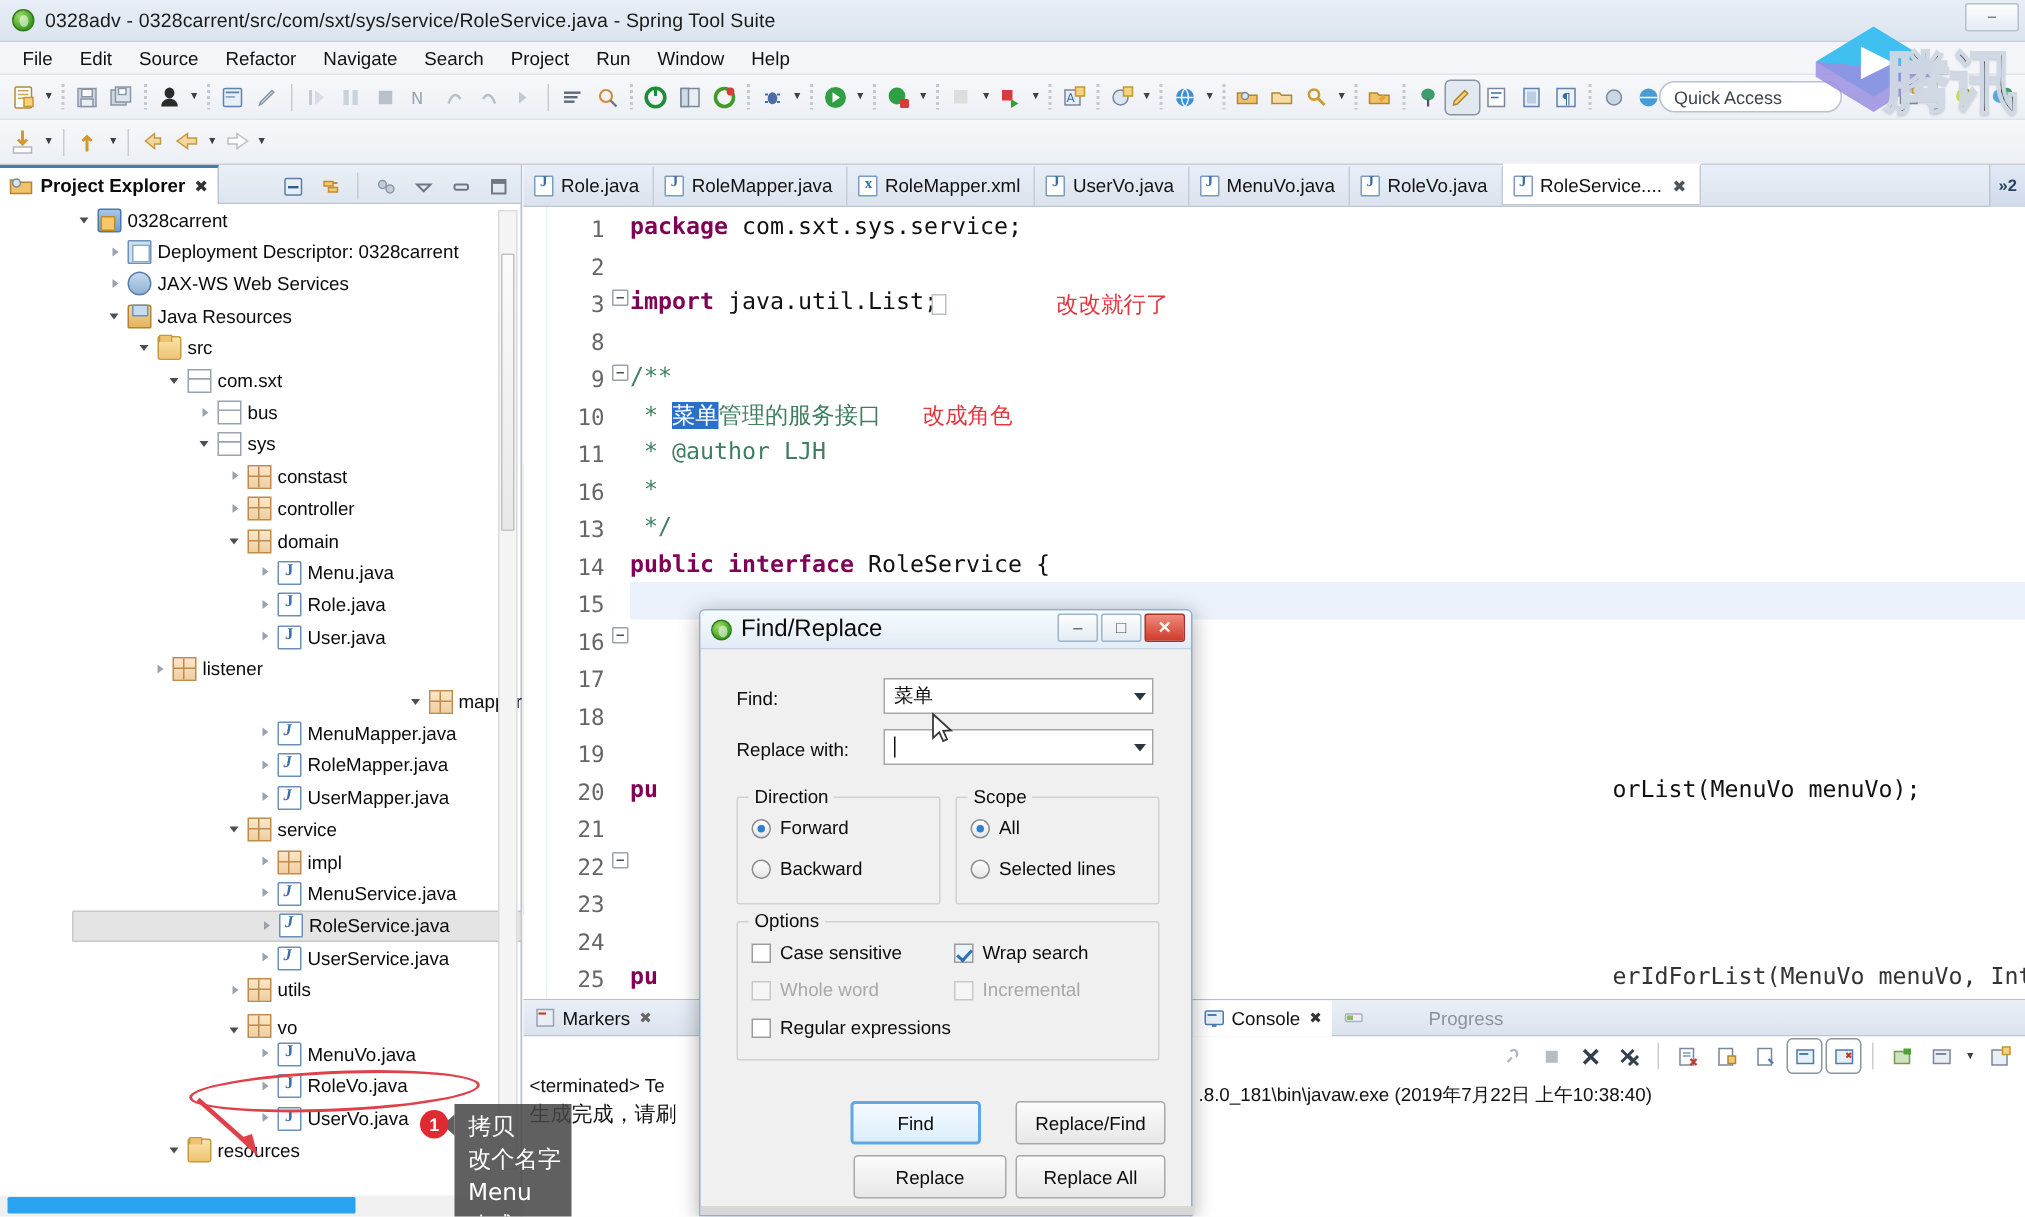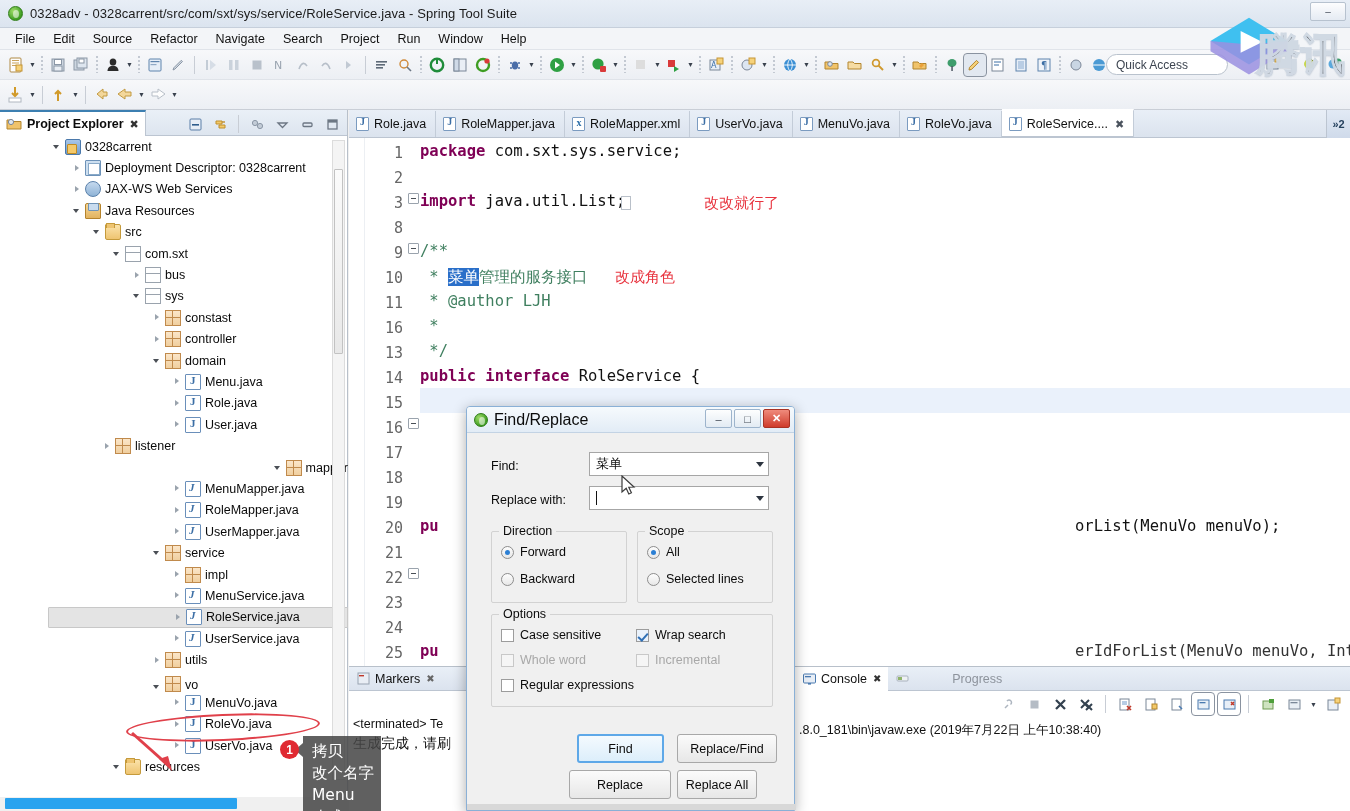--- a/index.html
+++ b/index.html
@@ -1040,22 +1040,22 @@
     <div class="chk dis" style="left:144px;top:38px;">
       <span class="bx"></span>
       <span>Incremental</span>
     </div>
     <div class="chk" style="left:9px;top:63px;">
       <span class="bx"></span>
       <span>Regular expressions</span>
     </div>
   </div>
 
-  <div class="dbtn def" style="left:110px;top:327px;width:87px;">Find</div>
+  <div class="dbtn def" style="left:100px;top:327px;width:87px;">Find</div>
   <div class="dbtn" style="left:210px;top:327px;width:100px;">Replace/Find</div>
   <div class="dbtn" style="left:102px;top:363px;width:102px;">Replace</div>
-  <div class="dbtn" style="left:210px;top:363px;width:80px;">Replace All</div>
+  <div class="dbtn" style="left:210px;top:363px;width:100px;">Replace All</div>
   <div id="dlg-bottombar"></div>
 </div>
 
 <svg id="dlg-cursor" viewBox="0 0 18 22">
   <path d="M2 1 L2 17 L6.2 13.2 L8.8 19 L11.4 17.8 L8.8 12.2 L14 12 Z" fill="#fff" stroke="#3a3a3a" stroke-width="1.2"></path>
 </svg>
 
 </body></html>

